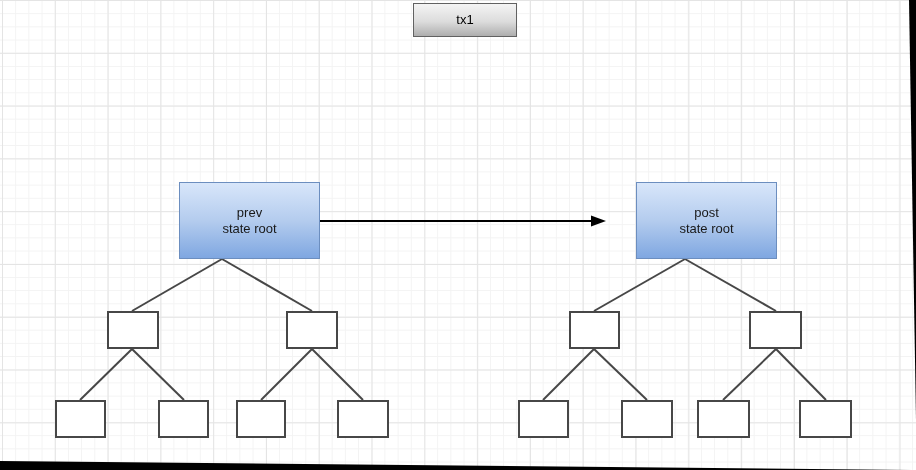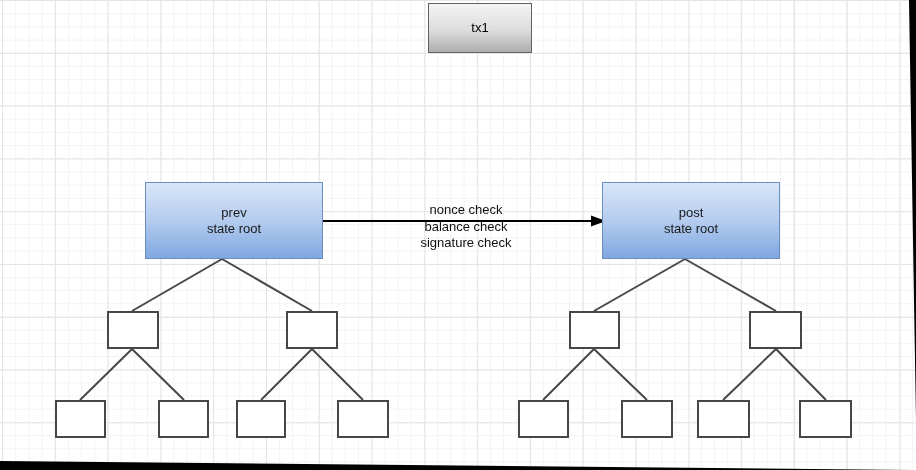--- a/index.html
+++ b/index.html
@@ -40,36 +40,37 @@
     display: flex;
     align-items: center;
     justify-content: center;
     text-align: center;
     color: #191919;
     font-size: 13px;
     line-height: 16px;
     white-space: pre-line;
   }
   .tx-box {
-    left: 428px;
+    left: 413px;
     width: 104px;
-    height: 50px;
+    height: 34px;
     border: 1px solid #616161;
     background: linear-gradient(180deg, #f4f4f4 0%, #dcdcdc 55%, #aeaeae 100%);
     color: #000;
   }
   .tx-1 { top: 3px; }
   .tx-2 { top: 53px; }
   .tx-3 { top: 103px; }
   .root-box {
-    width: 178px;
+    width: 141px;
     height: 77px;
     top: 182px;
     border: 1.5px solid #6c8ebf;
     background: linear-gradient(180deg, #d8e6fa 0%, #b4ccee 50%, #7fa7e1 100%);
+    margin-left: 34px;
   }
   .prev-root { left: 145px; }
   .post-root { left: 602px; }
   .node-box {
     background: #ffffff;
     border: 2px solid #474747;
     width: 51px;
     height: 38px;
   }
   .arrow-label {
@@ -120,23 +121,20 @@
     </g>
   </svg>
 
   <div class="box tx-box tx-1">tx1</div>
 
   <div class="box root-box prev-root">prev
 state root</div>
   <div class="box root-box post-root">post
 state root</div>
 
-  <div class="arrow-label">nonce check
-balance check
-signature check</div>
 
   <div class="box node-box" style="left:107px; top:311px; width:52px;"></div>
   <div class="box node-box" style="left:286px; top:311px; width:52px;"></div>
   <div class="box node-box" style="left:55px;  top:400px;"></div>
   <div class="box node-box" style="left:158px; top:400px;"></div>
   <div class="box node-box" style="left:236px; top:400px; width:50px;"></div>
   <div class="box node-box" style="left:337px; top:400px; width:52px;"></div>
 
   <div class="box node-box" style="left:569px; top:311px;"></div>
   <div class="box node-box" style="left:749px; top:311px; width:53px;"></div>

